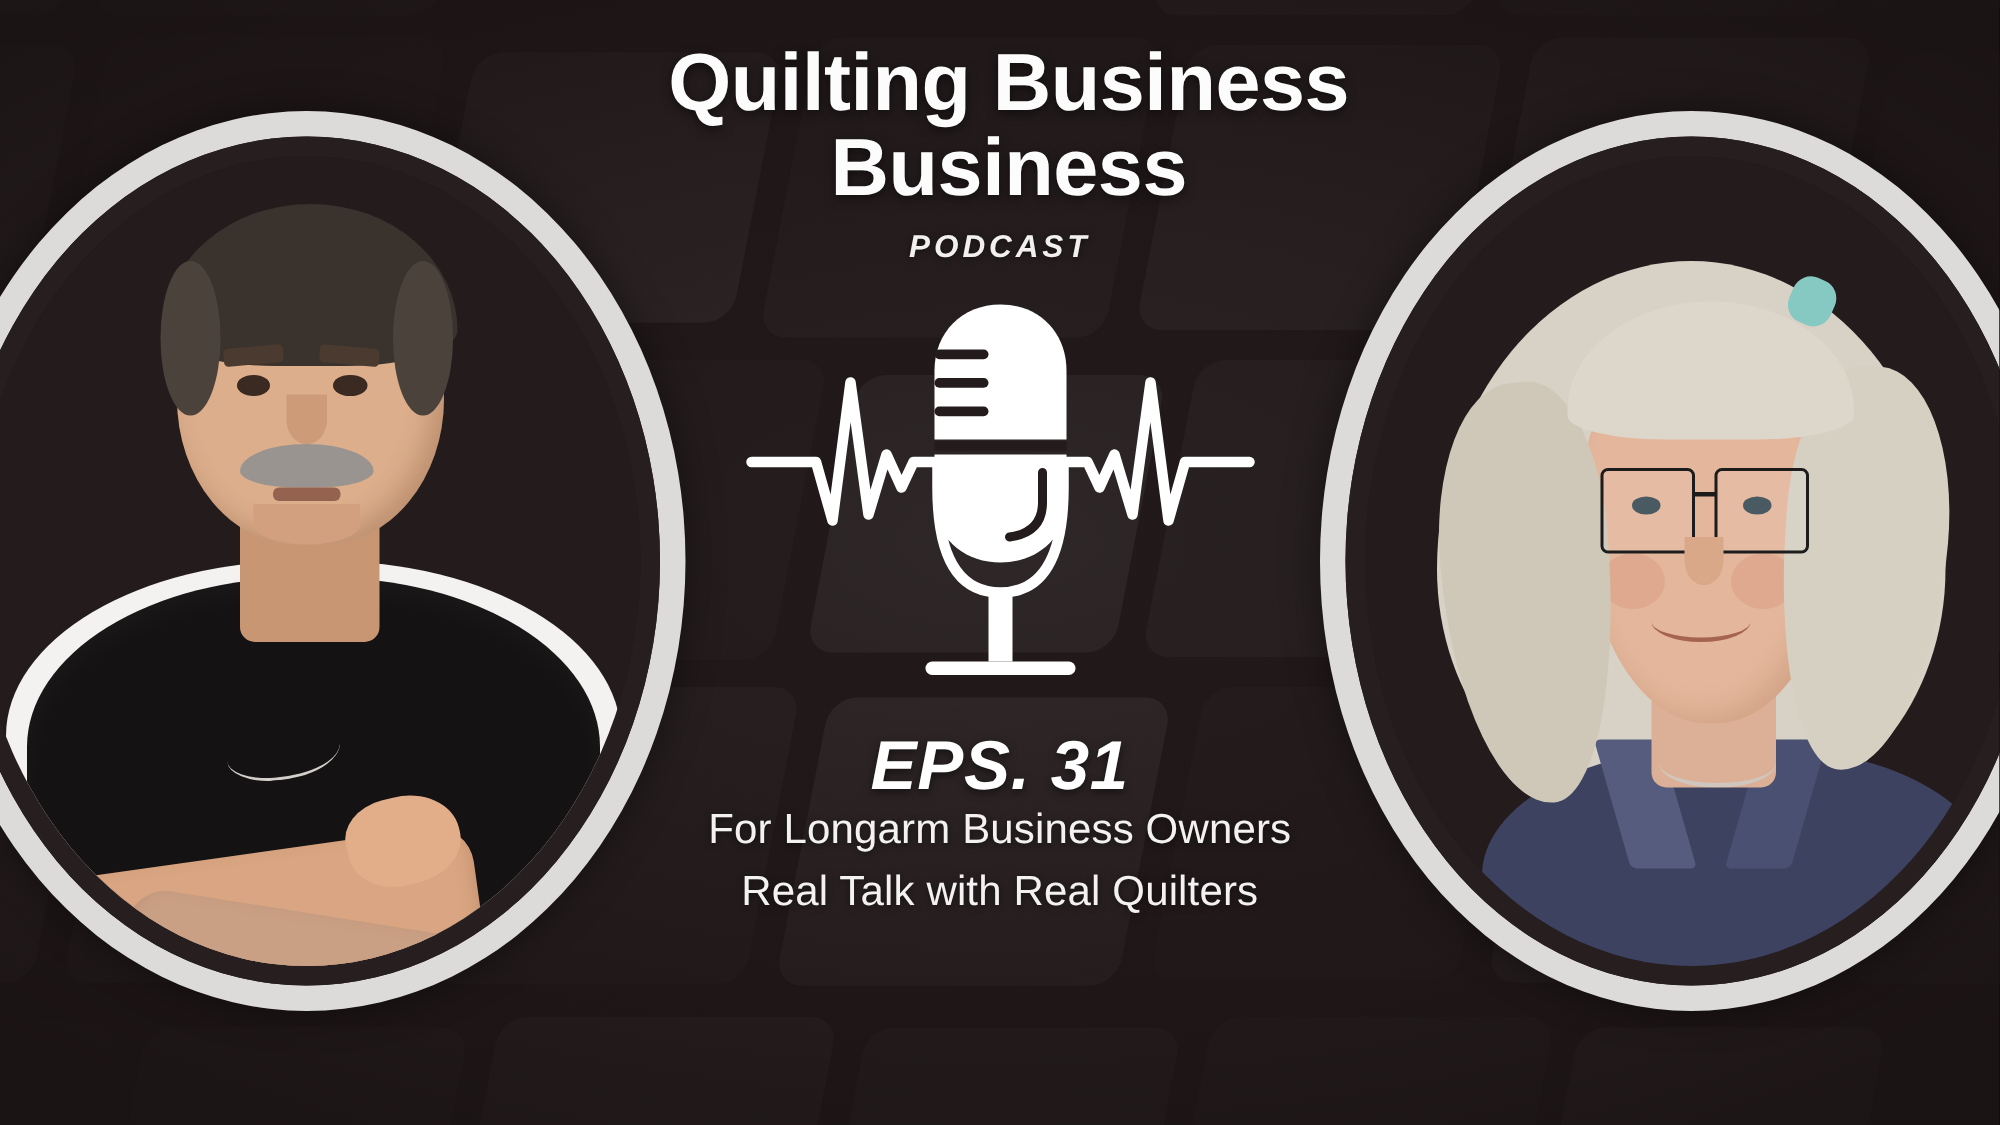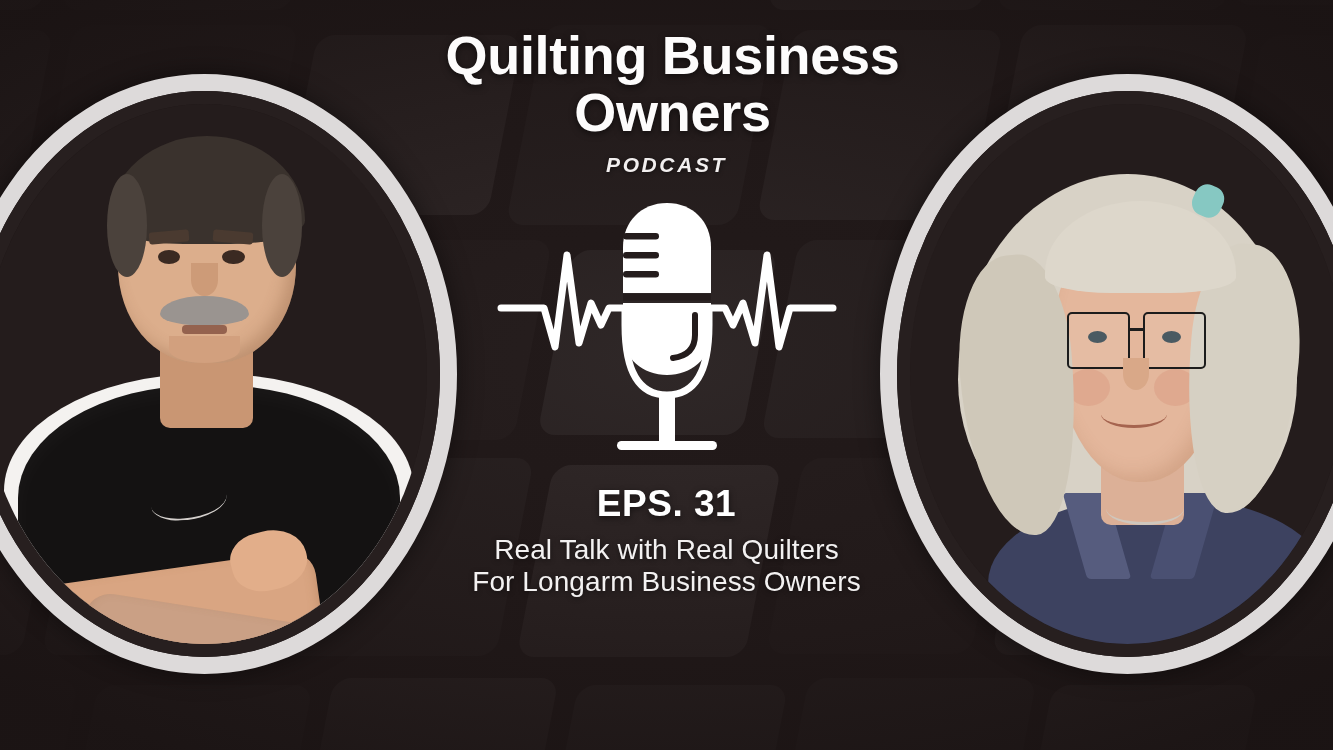--- a/index.html
+++ b/index.html
@@ -80,25 +80,26 @@
   .mic-wrap {
     margin-top:18px;
     width:340px; height:280px;
     display:flex; align-items:center; justify-content:center;
   }
   .mic-wrap svg { width:340px; height:280px; display:block; }
 
   
   .ep-block { margin-top:8px; }
   .ep-number {
-    font-size:37px;
+    font-size:46px;
     font-weight:bold;
     color:#ffffff;
     letter-spacing:.5px;
     text-shadow:0 2px 6px rgba(0,0,0,.55);
+    font-style:italic;
   }
   .ep-sub {
     margin-top:9px;
     font-size:28px;
     line-height:1.12;
     color:#f3f1f1;
     font-weight:normal;
     letter-spacing:.1px;
     text-shadow:0 1px 5px rgba(0,0,0,.5);
     white-space:nowrap;
@@ -356,21 +357,21 @@
       <div class="ph w-eye-r"></div>
       <div class="ph w-nose"></div>
       <div class="ph w-smile"></div>
     </div>
   </div>
 
   <div class="center-col">
 
     <h1 class="title">
       <span>Quilting Business</span>
-      <span class="ln2">Owners</span>
+      <span class="ln2">Business</span>
     </h1>
 
     <div class="podcast-label">PODCAST</div>
 
     <div class="mic-wrap">
       <svg viewBox="0 0 340 280" fill="none" xmlns="http://www.w3.org/2000/svg" aria-hidden="true">
 
         <path d="M4 113 H38 L47 113 L58 152 L70 60 L82 148 L94 108 L104 130 L112 113 H128" stroke="#ffffff" stroke-width="7" stroke-linecap="round" stroke-linejoin="round"></path>
 
         <path d="M336 113 H302 L293 113 L282 152 L270 60 L258 148 L246 108 L236 130 L228 113 H212" stroke="#ffffff" stroke-width="7" stroke-linecap="round" stroke-linejoin="round"></path>
@@ -390,18 +391,18 @@
         <path d="M198 120 V140 Q198 160 176 163" stroke="#241c1c" stroke-width="6" stroke-linecap="round" fill="none"></path>
 
         <rect x="162" y="200" width="16" height="46" fill="#ffffff"></rect>
 
         <rect x="120" y="246" width="100" height="9" rx="4.5" fill="#ffffff"></rect>
       </svg>
     </div>
 
     <div class="ep-block">
       <div class="ep-number">EPS. 31</div>
+      <div class="ep-sub" style="margin-top:0;">For Longarm Business Owners</div>
       <div class="ep-sub">Real Talk with Real Quilters</div>
-      <div class="ep-sub" style="margin-top:0;">For Longarm Business Owners</div>
     </div>
 
   </div>
 </div>
 
 </body></html>

